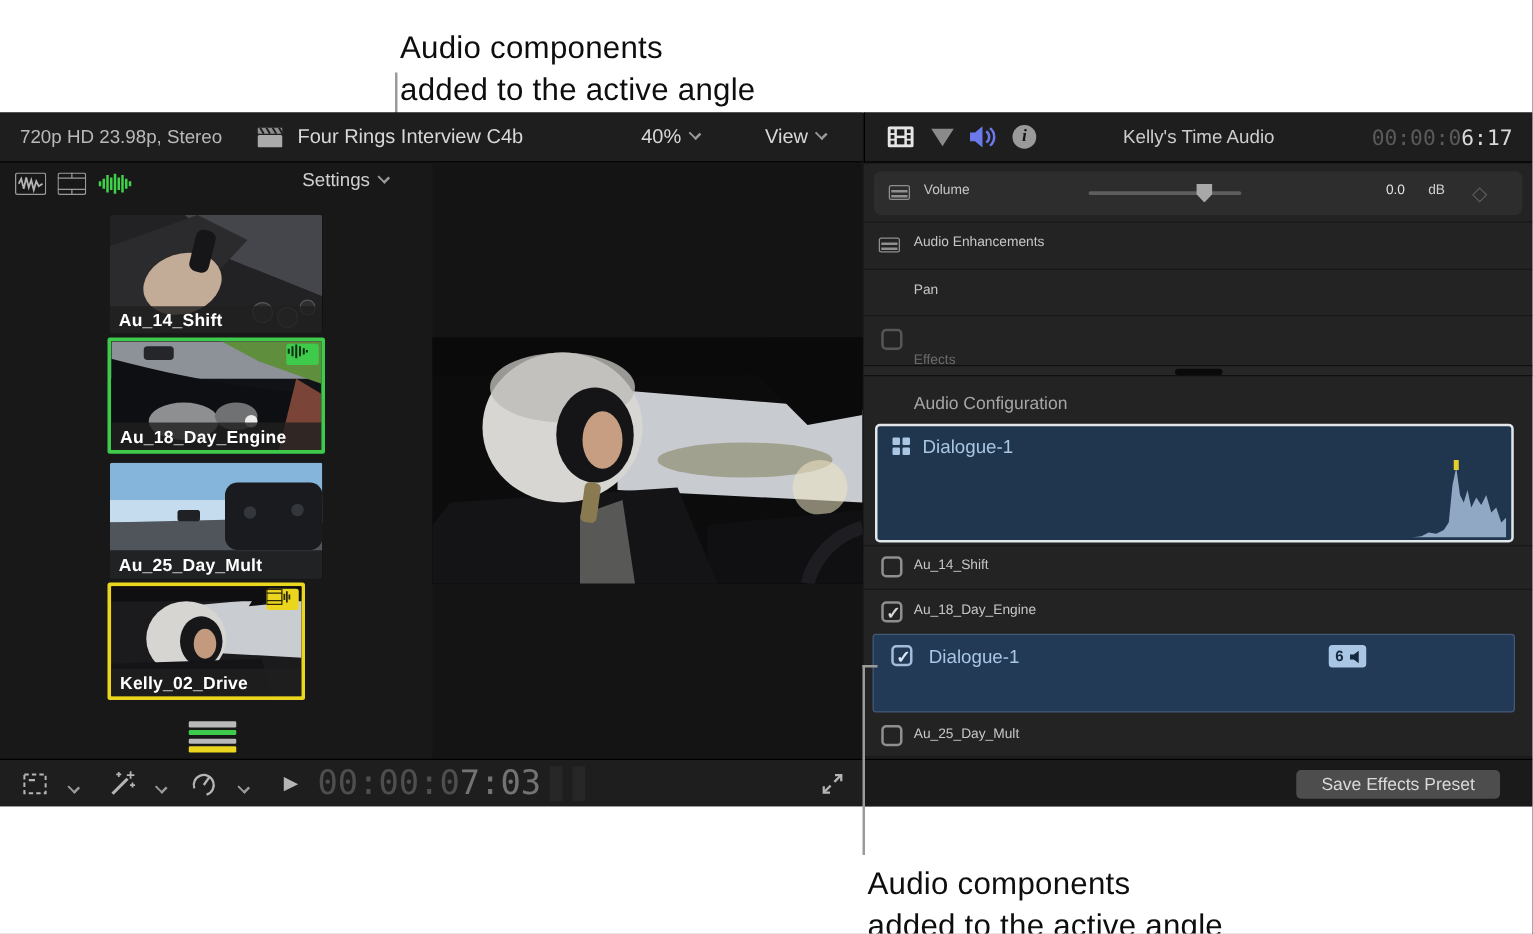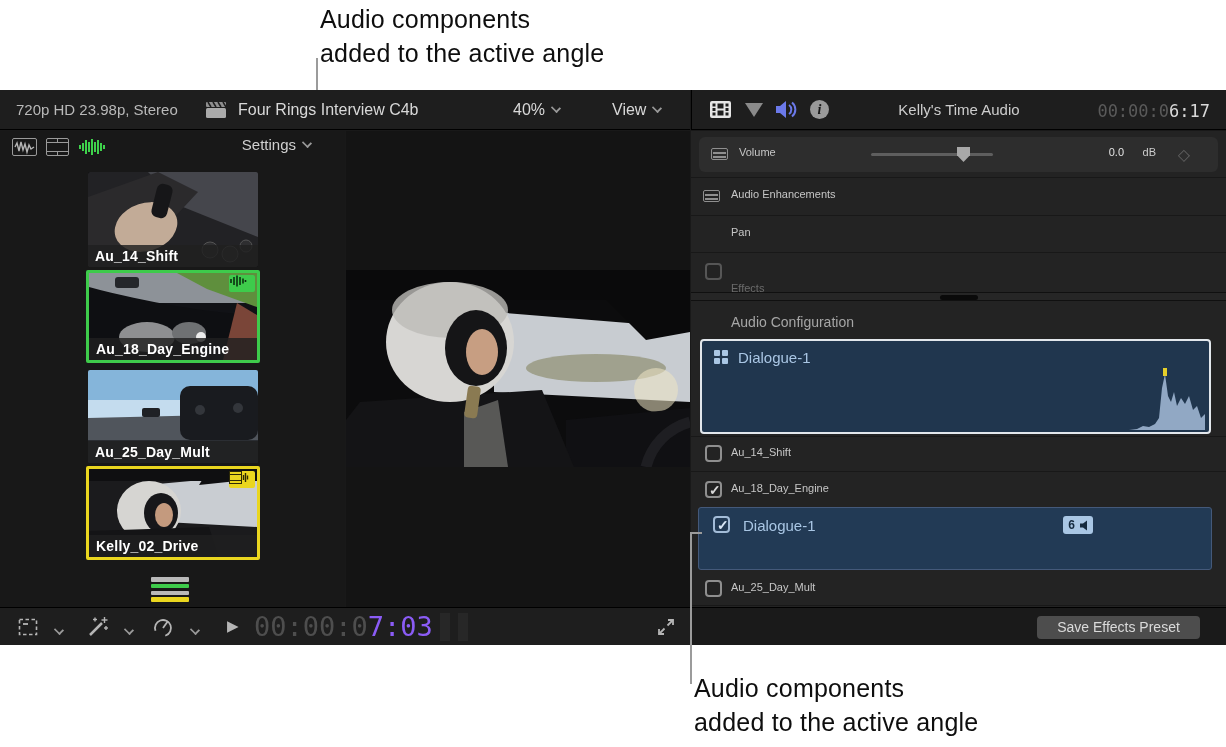--- a/index.html
+++ b/index.html
@@ -1,21 +1,21 @@
 <!DOCTYPE html>
 <html><head>
 <meta charset="utf-8">
 <style>
   * { margin:0; padding:0; box-sizing:border-box; }
   body { background:#fff; font-family:"Liberation Sans", sans-serif; }
   .page { position:relative; width:1226px; height:747px; background:#ffffff; overflow:hidden; }
   .abs { position:absolute; }
 
   
-  .anno { position:absolute; font-size:25px; line-height:34px; color:#0e0e0e; letter-spacing:.2px; }
+  .anno { position:absolute; font-size:25px; line-height:34px; color:#0e0e0e; letter-spacing:.2px;margin-top:19px; }
   .callout { position:absolute; background:#9b9b9b; }
 
   
   .window { position:absolute; left:0; top:90px; width:1226px; height:555px; background:#191919; }
 
   
   .bar { position:absolute; top:0; height:40px; background:#1e1e1e; border-bottom:1px solid #000;text-decoration:underline; }
   .bar-left { left:0; width:690px; }
   .bar-right { left:691px; width:535px; border-left:1px solid #000; }
   .bar-text { position:absolute; top:11px; font-size:15px; color:#b9b9b9; white-space:nowrap; }
@@ -211,21 +211,21 @@
           <polygon points="0,48 170,44 170,70 0,78" fill="#50555c"></polygon>
           <rect x="0" y="70" width="170" height="23" fill="#2b2e33"></rect>
           <rect x="92" y="16" width="78" height="54" rx="10" fill="#191b1f"></rect>
           <circle cx="150" cy="38" r="5" fill="#33363b"></circle>
             <circle cx="112" cy="40" r="5" fill="#33363b"></circle>
           <rect x="54" y="38" width="18" height="9" rx="2" fill="#1f2125"></rect>
         </svg>
         <div class="thumb-label">Au_25_Day_Mult</div>
       </div>
 
-      <div class="thumb b-yellow" style="left:86px; top:335px; width:174px; height:94px;">
+      <div class="thumb b-yellow" style="left:86px; top:335px; width:158px; height:94px;">
         <svg width="168" height="88" viewBox="0 0 168 88" preserveAspectRatio="none">
           <rect width="168" height="88" fill="#1b1b1d"></rect>
           <polygon points="58,16 168,6 168,58 58,52" fill="#c9cdd2"></polygon>
           <polygon points="120,0 168,0 168,10 110,16" fill="#0f0f11"></polygon>
           <rect x="0" y="0" width="168" height="12" fill="#0f0f11"></rect>
           <ellipse cx="60" cy="42" rx="32" ry="30" fill="#d6d5d2"></ellipse>
           <ellipse cx="72" cy="44" rx="17" ry="20" fill="#17171a"></ellipse>
           <ellipse cx="75" cy="46" rx="9" ry="12" fill="#c49a7e"></ellipse>
           <polygon points="0,62 120,58 130,88 0,88" fill="#141416"></polygon>
         </svg>
@@ -291,21 +291,21 @@
             <line x1="18" y1="12" x2="22" y2="12"></line>
         </g>
       </svg>
       <span class="chev tb-ic" style="left:118px; top:18px;"></span>
       <svg class="tb-ic" style="left:152px; top:8px;" width="22" height="22" viewBox="0 0 22 22">
         <circle cx="11" cy="12" r="8" fill="none" stroke="#b5b5b5" stroke-width="1.8" stroke-dasharray="38 12" transform="rotate(-200 11 12)"></circle>
         <line x1="11" y1="12" x2="16" y2="5" stroke="#b5b5b5" stroke-width="1.8"></line>
       </svg>
       <span class="chev tb-ic" style="left:184px; top:18px;"></span>
       <span class="tb-ic play" style="left:227px; top:9px; cursor:pointer;"></span>
-      <div class="tb-ic tc" style="left:254px; top:3px; font-size:27px;"><span class="dim" style="color:#4e4e4e;">00:00:0</span><span class="lit" style="color:#8b5cf6;">7:03</span></div>
+      <div class="tb-ic tc" style="left:254px; top:3px; font-size:27px;"><span class="dim" style="color:#4e4e4e;">00:00:0</span><span class="lit" style="color:#737373;">7:03</span></div>
       <div class="meter" style="left:440px;"></div>
       <div class="meter" style="left:458px;"></div>
       <svg class="tb-ic" style="left:656px; top:9px;" width="20" height="20" viewBox="0 0 20 20">
         <g stroke="#b5b5b5" stroke-width="1.8" fill="none">
           <polyline points="12,3 17,3 17,8"></polyline>
           <line x1="17" y1="3" x2="11.5" y2="8.5"></line>
           <polyline points="8,17 3,17 3,12"></polyline>
           <line x1="3" y1="17" x2="8.5" y2="11.5"></line>
         </g>
       </svg>

